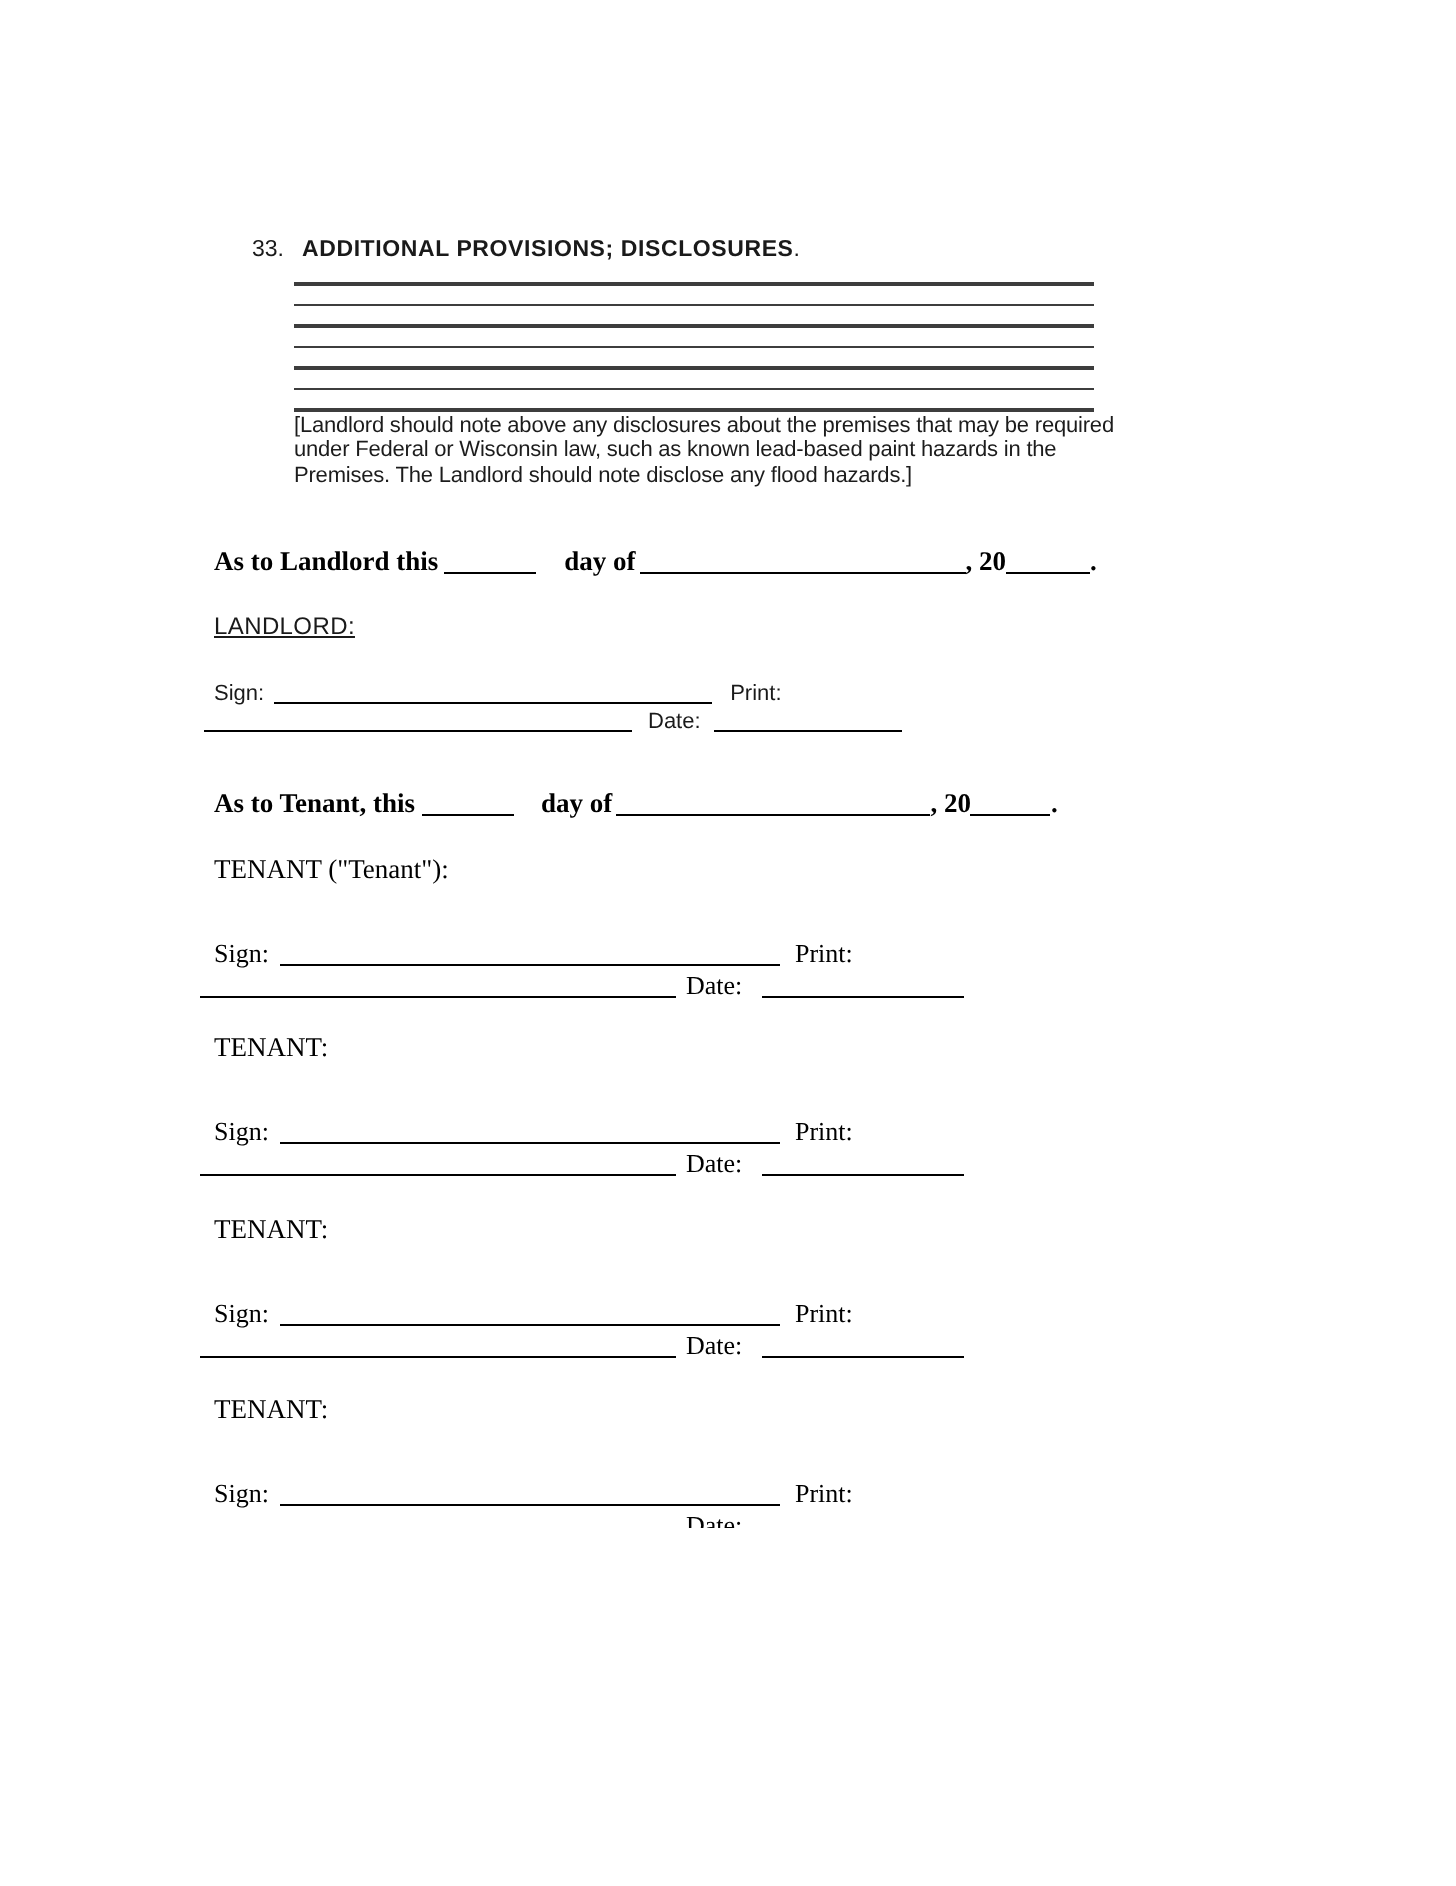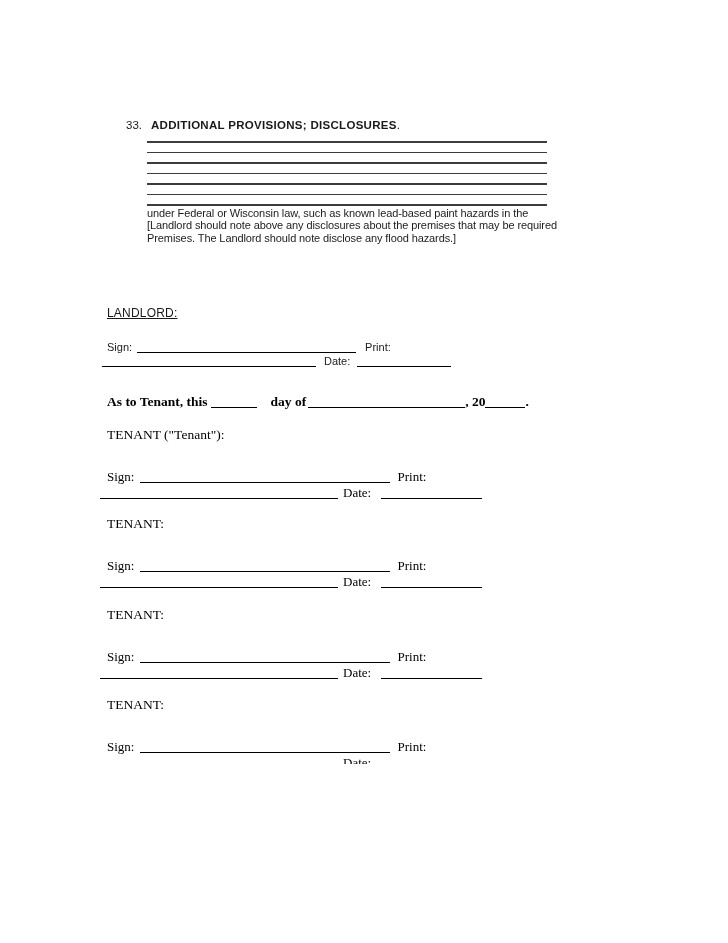--- a/index.html
+++ b/index.html
@@ -67,25 +67,26 @@
     <div class="bl"></div>
     <div class="bl"></div>
     <div class="bl"></div>
     <div class="bl"></div>
     <div class="bl"></div>
     <div class="bl"></div>
     <div class="bl"></div>
   </div>
 
   <div class="abs note">
+    <div>[Landlord should note above any disclosures about the premises that may be required</div>
     <div>under Federal or Wisconsin law, such as known lead-based paint hazards in the</div>
-    <div>[Landlord should note above any disclosures about the premises that may be required</div>
     <div>Premises. The Landlord should note disclose any flood hazards.]</div>
   </div>
 
+  <div class="abs exec exec-landlord"><span>As to Landlord this</span><span class="blank g1"></span><span>day of</span><span class="blank g2"></span><span>, 20</span><span class="blank g3"></span><span>.</span></div>
 
   <div class="abs landlord-heading">LANDLORD:</div>
   <div class="abs l-sign-row"><span>Sign:</span><span class="blank b1"></span><span class="lbl-print">Print:</span></div>
   <div class="abs l-date-row"><span class="blank b2"></span><span class="lbl-date">Date:</span><span class="blank b3"></span></div>
 
   <div class="abs exec exec-tenant"><span>As to Tenant, this</span><span class="blank g1"></span><span>day of</span><span class="blank g2t"></span><span>, 20</span><span class="blank g3t"></span><span>.</span></div>
 
   <div class="abs tenant-block" style="top:427px">
     <div class="t-heading">TENANT ("Tenant"):</div>
     <div class="t-sign-row"><span>Sign:</span><span class="blank b1"></span><span class="lbl-print">Print:</span></div>

